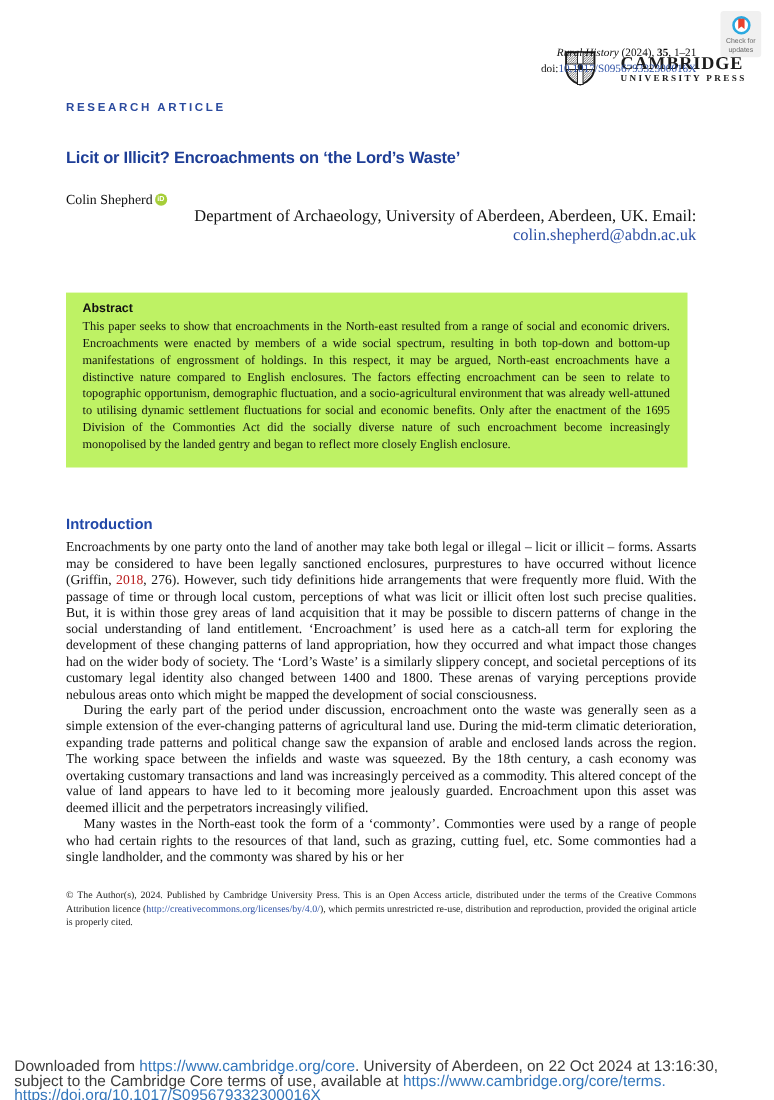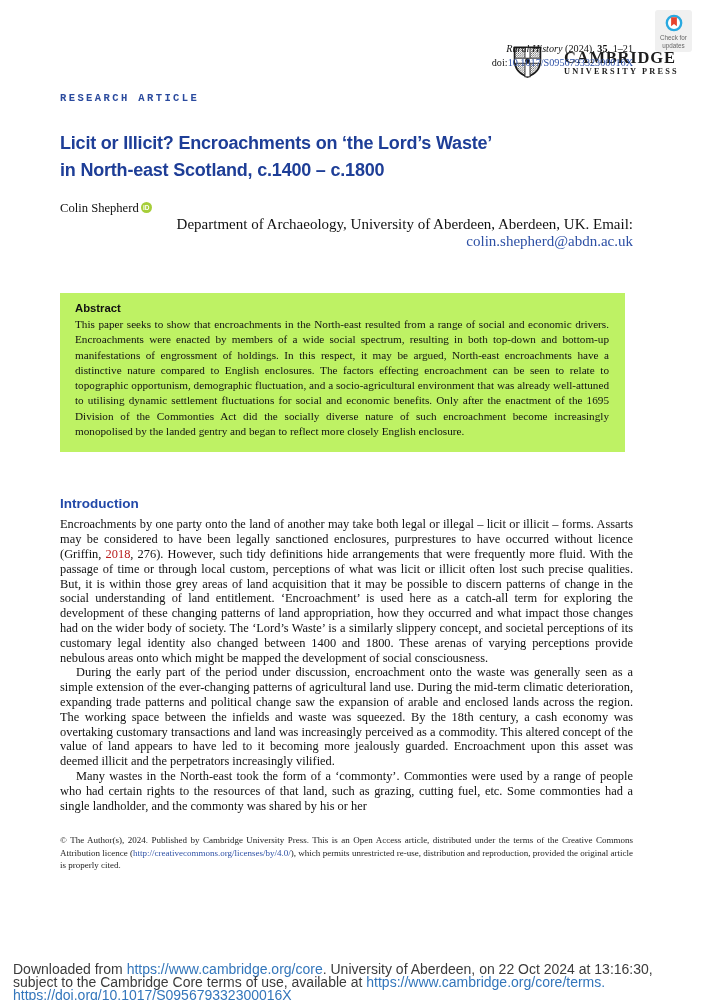--- a/index.html
+++ b/index.html
@@ -23,21 +23,21 @@
   
   .journal-meta { margin-top: 42px; font-size: 10.2px; line-height: 13.5px; color: #111; text-align: right; }
   .journal-title { font-style: italic; }
   .journal-volume { font-weight: bold; }
   .doi-line { }
   a.link { color: #2d50a5; text-decoration: none; cursor: pointer; }
   a.cite-link { color: #b91c1c; text-decoration: none; cursor: pointer; }
 
   .article-type {
     margin-top: 23px;
-    font-family: Liberation Mono, monospace;
+    font-family: Liberation Sans, sans-serif;
     font-weight: bold;
     font-size: 10.5px;
     letter-spacing: 2.4px;
     color: #2a4a9e;
   }
 
   
   .crossmark-badge {
     position: absolute;
     left: 655px;
@@ -87,21 +87,21 @@
     letter-spacing: 2.2px;
     color: #1c1c1c;
     margin-top: 1px;
   }
 
   
   .title {
     margin-top: 26px;
     font-family: "Liberation Sans", "DejaVu Sans", sans-serif;
     font-weight: bold;
-    font-size: 18px;
+    font-size: 15px;
     line-height: 27px;
     color: #1e3e97;
     letter-spacing: -0.2px;
   }
   .title-line { white-space: nowrap; }
 
   .author-line { margin-top: 17px; font-size: 12.6px; color: #111; }
   .orcid-icon {
     display: inline-block;
     width: 11px; height: 11px;
@@ -222,21 +222,20 @@
       </div>
       <div class="doi-line">
         <span>doi:</span><a class="link">10.1017/S095679332300016X</a>
       </div>
     </div>
 
     <div class="article-type">RESEARCH ARTICLE</div>
 
     <h1 class="title">
       <div class="title-line">Licit or Illicit? Encroachments on ‘the Lord’s Waste’</div>
-      <div class="title-line">in North-east Scotland, c.1400 – c.1800</div>
     </h1>
 
     <div class="author-line">
       <span>Colin Shepherd</span><span class="orcid-icon">iD</span>
     </div>
 
     <div class="affiliation">
       <span>Department of Archaeology, University of Aberdeen, Aberdeen, UK. Email: </span><a class="link">colin.shepherd@abdn.ac.uk</a>
     </div>
 

